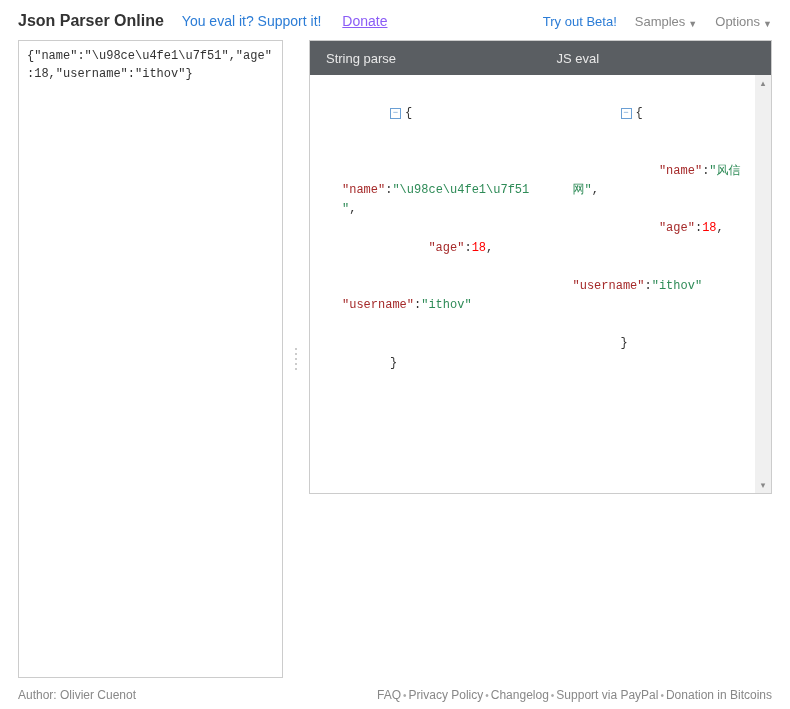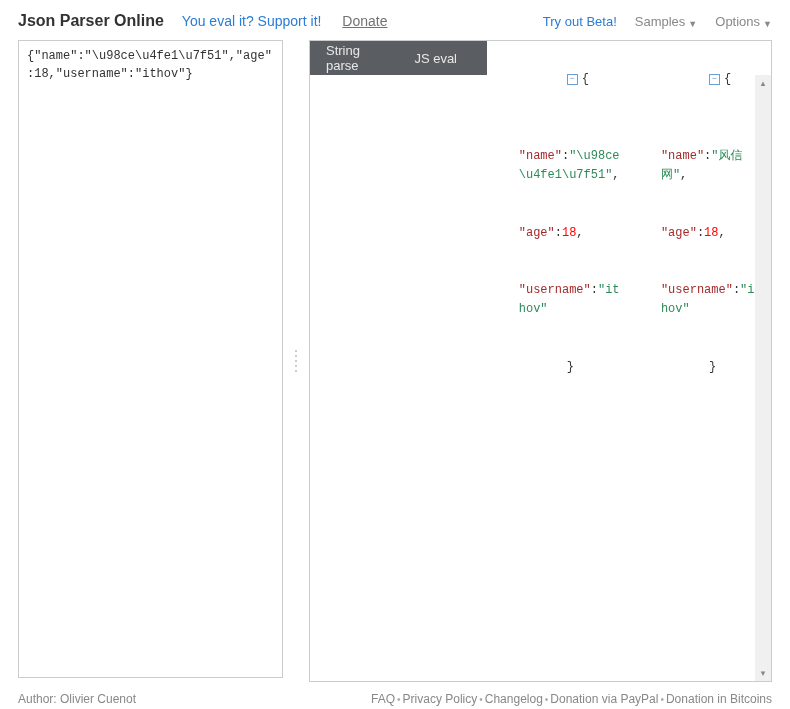--- a/index.html
+++ b/index.html
@@ -1,31 +1,31 @@
 <!DOCTYPE html>
 <html><head>
 <meta charset="utf-8">
 <style>
 * { box-sizing: border-box; margin: 0; padding: 0; }
 body { font-family: Arial, Helvetica, sans-serif; font-size: 13px; width: 790px; background: #fff; }
 .header { display: flex; align-items: center; padding: 12px 18px 10px; }
 .title { font-weight: bold; font-size: 16px; color: #333; margin-right: 18px; }
 .support { color: #2b7cd6; font-size: 14px; }
-.support a { color: #737373; text-decoration: underline; padding-left: 17px; }
+.support a { color: #8b5cf6; text-decoration: underline; padding-left: 17px; }
 .header-right { margin-left: auto; display: flex; gap: 18px; font-size: 13px; align-items: center; }
 .beta { color: #2b7cd6; font-weight: normal; cursor: pointer; }
 .menu-item { color: #888; cursor: pointer; display: flex; align-items: flex-end; gap: 3px; }
 .caret { font-size: 9px; }
 .main { display: flex; padding: 0 18px; gap: 0; position: relative; }
 .input-pane { width: 265px; border: 1px solid #ccc; height: 638px; }
 .input-textarea { width: 100%; height: 100%; border: none; resize: none; font-family: "Courier New", monospace; font-size: 12px; padding: 6px 8px; color: #333; line-height: 1.5; outline: none; }
 .splitter { width: 26px; display: flex; align-items: center; justify-content: center; cursor: col-resize; }
 .splitter-dots { display: flex; flex-direction: column; gap: 3px; }
 .splitter-dots span { width: 2px; height: 2px; background: #bbb; border-radius: 50%; }
-.output-pane { flex: 1; border: 1px solid #ccc; height: 642px; display: flex; flex-direction: row; position: relative; }
+.output-pane { flex: 1; border: 1px solid #ccc; height: 454px; display: flex; flex-direction: column; position: relative; }
 .output-header { background: #5a5e62; display: flex; height: 34px; flex-shrink: 0; }
 .output-tab { flex: 1; color: #e8e8e8; font-size: 13px; display: flex; align-items: center; padding: 0 16px; }
 .output-body { flex: 1; display: flex; overflow: auto; }
 .output-col { flex: 1; padding: 10px 8px; font-family: "Courier New", monospace; font-size: 12px; line-height: 1.6; position: relative; }
 .json-line { white-space: pre-wrap; word-break: break-word; }
 .toggle-icon { width: 11px; height: 11px; border: 1px solid #6a9fd4; display: inline-flex; align-items: center; justify-content: center; font-size: 9px; color: #6a9fd4; line-height: 1; cursor: pointer; margin-right: 4px; vertical-align: middle; background: #fff; }
 .brace { color: #333; }
 .key { color: #a52a2a; }
 .str { color: #2e8b57; }
 .num { color: #ff0000; }
@@ -111,17 +111,17 @@
 
 <div class="footer">
   <div class="footer-left">Author: Olivier Cuenot</div>
   <div class="footer-right">
     <a>FAQ</a>
     <span class="sep">•</span>
     <a>Privacy Policy</a>
     <span class="sep">•</span>
     <a>Changelog</a>
     <span class="sep">•</span>
-    <a>Donation via PayPal</a>
+    <a>Support via PayPal</a>
     <span class="sep">•</span>
     <a>Donation in Bitcoins</a>
   </div>
 </div>
 
 </body></html>

